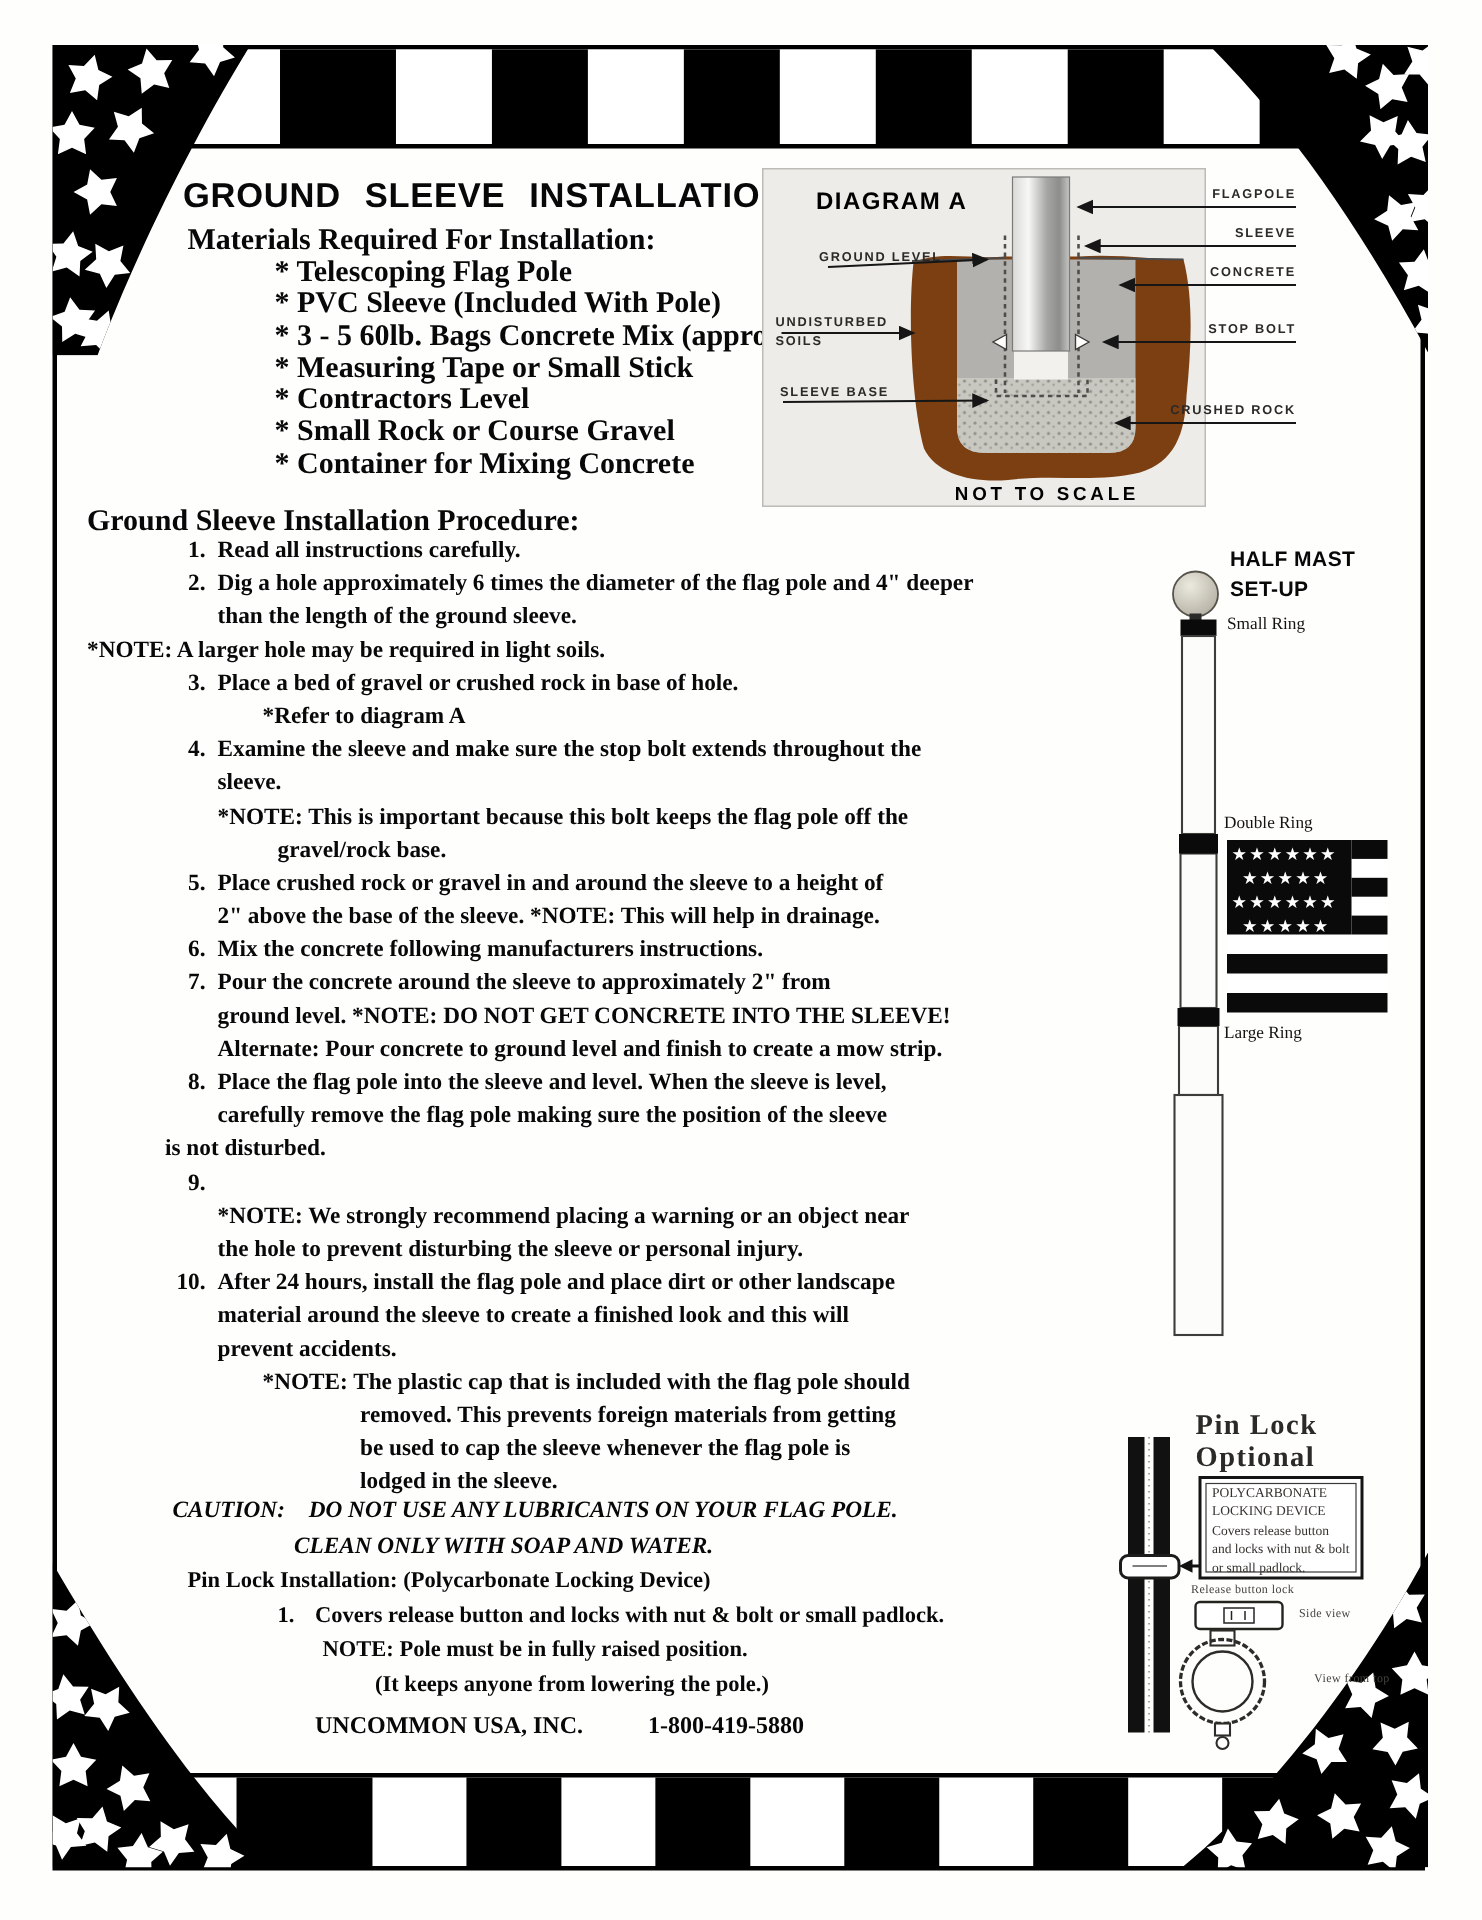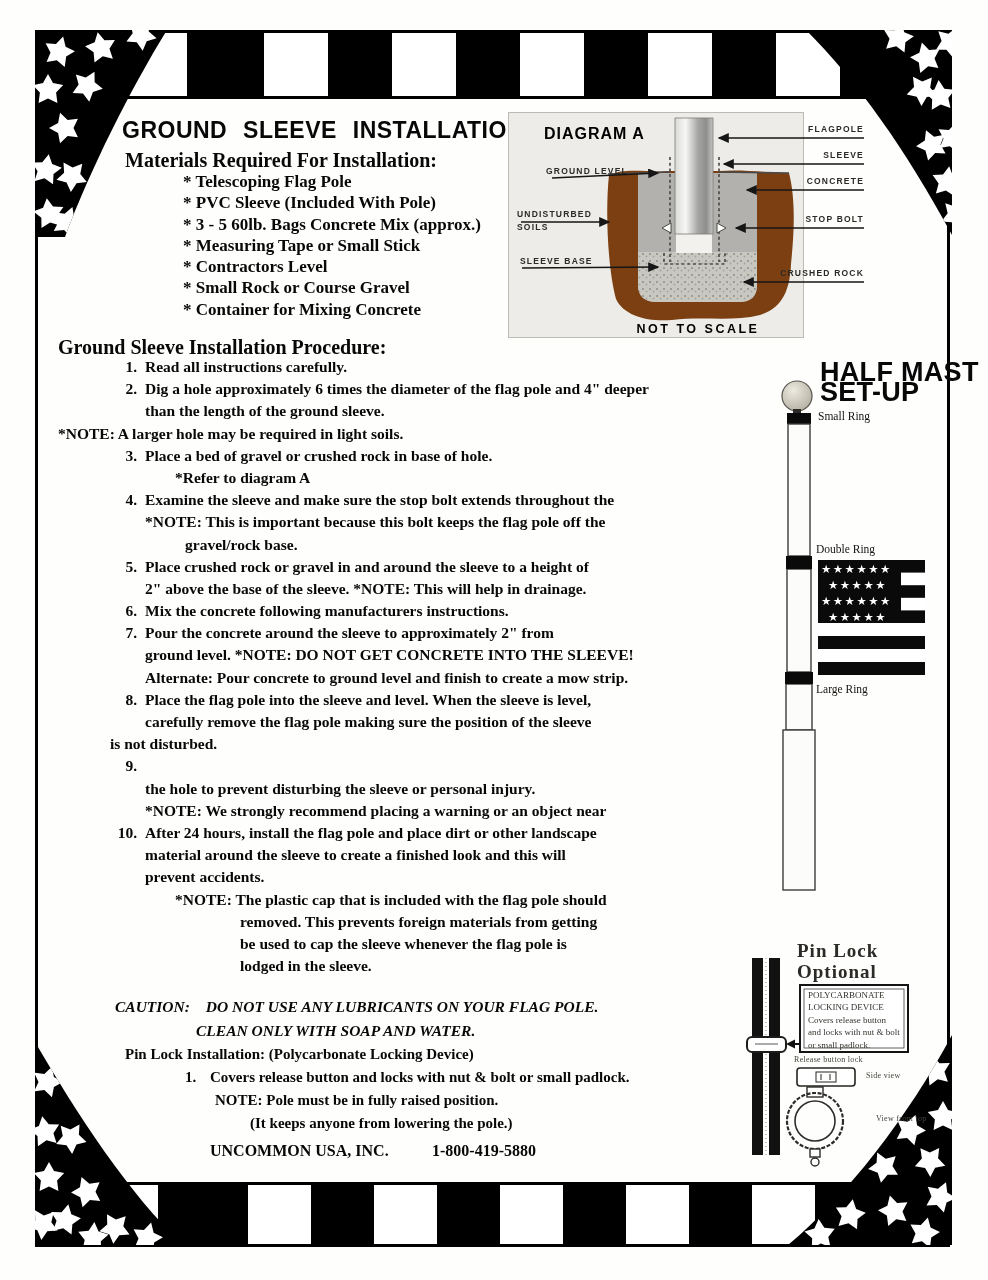--- a/index.html
+++ b/index.html
@@ -8,28 +8,28 @@
   .frame{position:absolute;left:35px;top:30px;width:909px;height:1211px;border:3px solid #000;z-index:1;}
   .band{position:absolute;left:0;right:0;z-index:1;}
   .band-top{top:0;height:63px;border-bottom:3px solid #000;
     background:repeating-linear-gradient(90deg,#000 0 64px,#fff 64px 128px);background-position-x:162px;}
   .band-bottom{bottom:0;height:59px;border-top:3px solid #000;
     background:repeating-linear-gradient(90deg,#000 0 63px,#fff 63px 126px);background-position-x:147px;}
   svg.corner{position:absolute;z-index:3;}
   .abs{position:absolute;white-space:nowrap;z-index:4;}
   .title{font-family:"Liberation Sans",sans-serif;font-weight:bold;font-size:23px;letter-spacing:.5px;word-spacing:9px;}
   .h-bold{font-weight:bold;font-size:20px;}
-  .materials{line-height:21.3px;font-size:17px;font-weight:bold;}
+  .materials{line-height:21.3px;font-size:20px;font-weight:bold;}
   .proc-rows{position:absolute;left:58px;top:356px;width:720px;z-index:4;}
   .prow{position:relative;height:22.2px;line-height:22.2px;font-size:15.5px;font-weight:bold;white-space:nowrap;}
   .pnum{position:absolute;left:44px;width:35px;text-align:right;}
   .ptext{display:block;}
   .caution{font-style:italic;font-weight:bold;font-size:15.5px;}
   .bold15{font-weight:bold;font-size:15px;}
-  .hm-title{font-family:"Liberation Sans",sans-serif;font-weight:bold;font-size:27px;line-height:20px;letter-spacing:.3px;}
+  .hm-title{font-family:"Liberation Sans",sans-serif;font-weight:bold;font-size:14px;line-height:20px;letter-spacing:.3px;}
   .ring-label{font-size:11.5px;color:#15130f;}
   .pl-title{font-weight:bold;font-size:19px;line-height:21px;letter-spacing:1px;color:#2c2a26;}
   .pl-box-text{font-size:9px;line-height:12.4px;color:#35332e;white-space:normal;width:94px;}
   .tiny{font-size:8px;color:#45433d;letter-spacing:.3px;}
   .footer{font-weight:bold;font-size:16px;}
 </style>
 </head>
 <body>
 
 <div class="page">
@@ -225,20 +225,23 @@
         <span class="ptext" style="margin-left:87px">Place a bed of gravel or crushed rock in base of hole.</span>
       </div>
     <div class="prow">
         <span class="ptext" style="margin-left:117px">*Refer to diagram A</span>
       </div>
     <div class="prow">
         <span class="pnum">4.</span>
         <span class="ptext" style="margin-left:87px">Examine the sleeve and make sure the stop bolt extends throughout the</span>
       </div>
     <div class="prow">
+        <span class="ptext" style="margin-left:87px">sleeve.</span>
+      </div>
+    <div class="prow">
         <span class="ptext" style="margin-left:87px">*NOTE: This is important because this bolt keeps the flag pole off the</span>
       </div>
     <div class="prow">
         <span class="ptext" style="margin-left:127px">gravel/rock base.</span>
       </div>
     <div class="prow">
         <span class="pnum">5.</span>
         <span class="ptext" style="margin-left:87px">Place crushed rock or gravel in and around the sleeve to a height of</span>
       </div>
     <div class="prow">
@@ -265,24 +268,24 @@
     <div class="prow">
         <span class="ptext" style="margin-left:87px">carefully remove the flag pole making sure the position of the sleeve</span>
       </div>
     <div class="prow">
         <span class="ptext" style="margin-left:52px">is not disturbed.</span>
       </div>
     <div class="prow">
         <span class="pnum">9.</span>
       </div>
     <div class="prow">
+        <span class="ptext" style="margin-left:87px">*NOTE: We strongly recommend placing a warning or an object near</span>
+      </div>
+    <div class="prow">
         <span class="ptext" style="margin-left:87px">the hole to prevent disturbing the sleeve or personal injury.</span>
-      </div>
-    <div class="prow">
-        <span class="ptext" style="margin-left:87px">*NOTE: We strongly recommend placing a warning or an object near</span>
       </div>
     <div class="prow">
         <span class="pnum">10.</span>
         <span class="ptext" style="margin-left:87px">After 24 hours, install the flag pole and place dirt or other landscape</span>
       </div>
     <div class="prow">
         <span class="ptext" style="margin-left:87px">material around the sleeve to create a finished look and this will</span>
       </div>
     <div class="prow">
         <span class="ptext" style="margin-left:87px">prevent accidents.</span>

